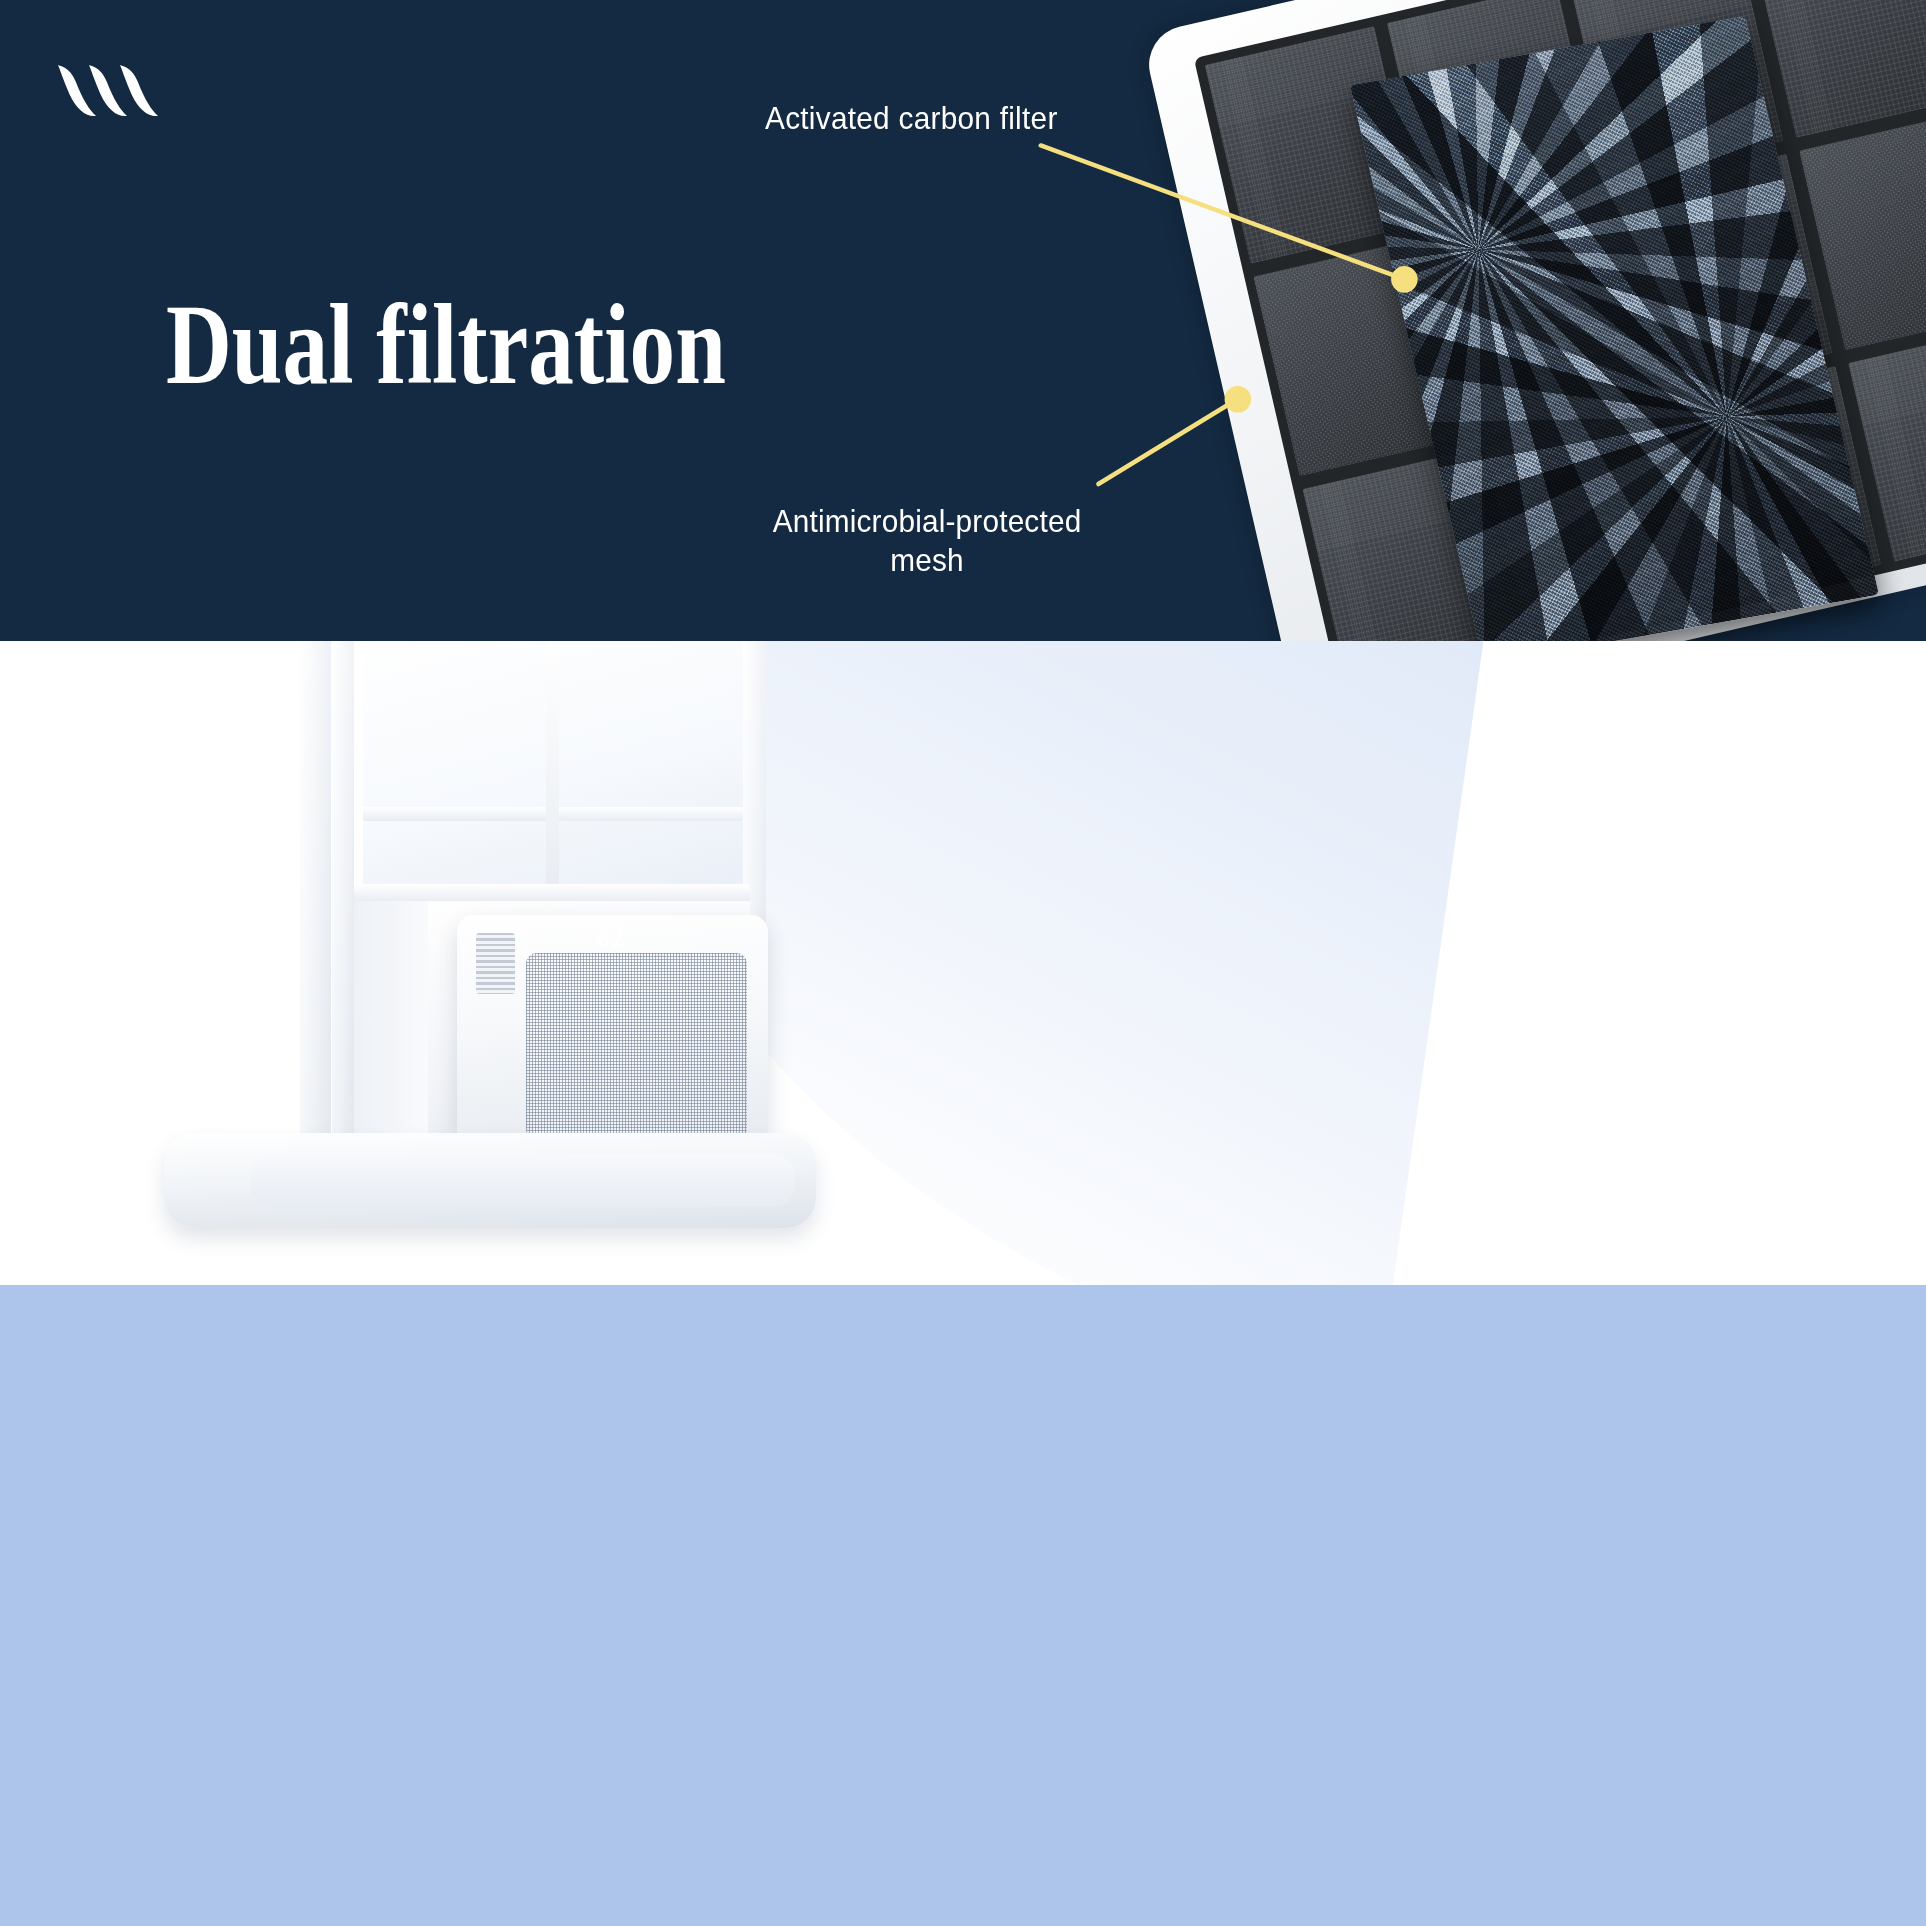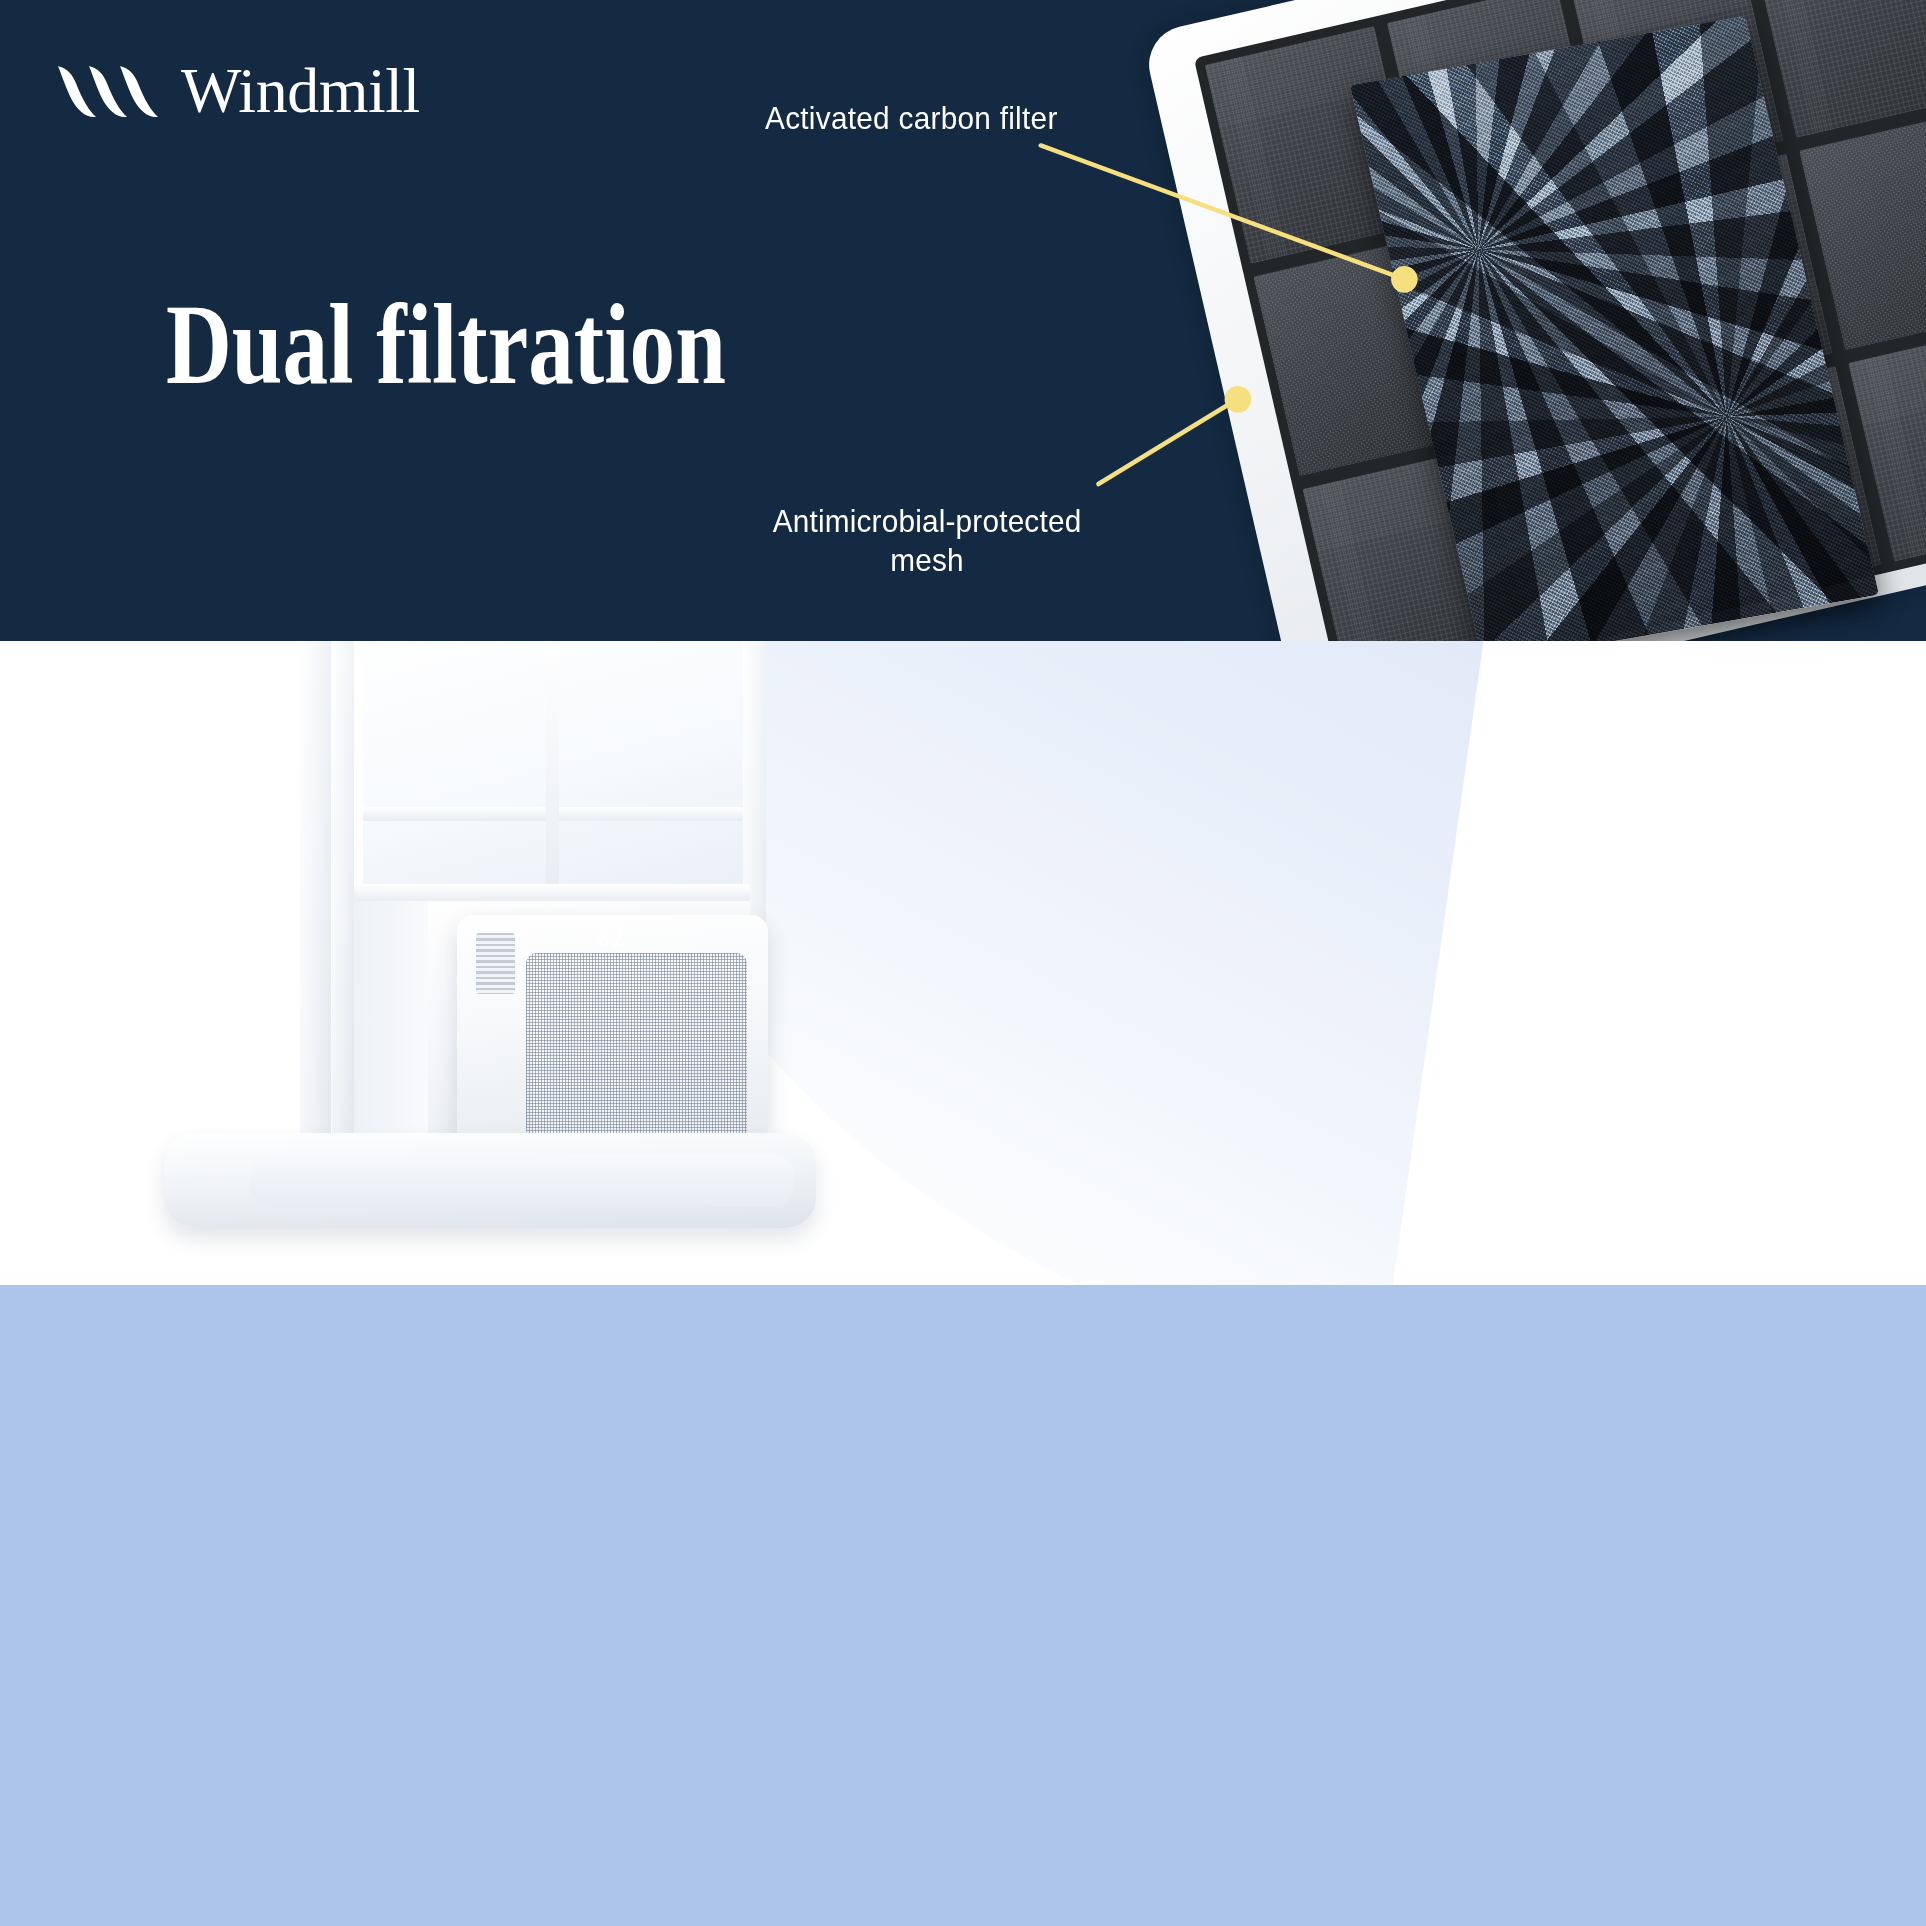--- a/index.html
+++ b/index.html
@@ -211,21 +211,20 @@
   <section class="panel-top">
 
     <div class="logo">
       <svg class="logo-mark" viewBox="0 0 222 125">
         <g fill="#ffffff">
           <path d="M10 12 C10 12 34 14 46 46 C58 78 74 104 86 113 C70 116 48 104 33 70 C20 40 14 20 10 12 Z"></path>
           <path d="M72 12 C72 12 96 14 108 46 C120 78 136 104 148 113 C132 116 110 104 95 70 C82 40 76 20 72 12 Z"></path>
           <path d="M134 12 C134 12 158 14 170 46 C182 78 198 104 210 113 C194 116 172 104 157 70 C144 40 138 20 134 12 Z"></path>
         </g>
       </svg>
-      <span class="logo-word">Windmill</span>
     </div>
 
     <h1 class="h-dual">Dual filtration</h1>
 
     <div class="filter-photo">
       <div class="filter-frame">
         <div class="filter-inner">
           <div class="mesh-cell"></div>
           <div class="mesh-cell"></div>
           <div class="mesh-cell"></div>

